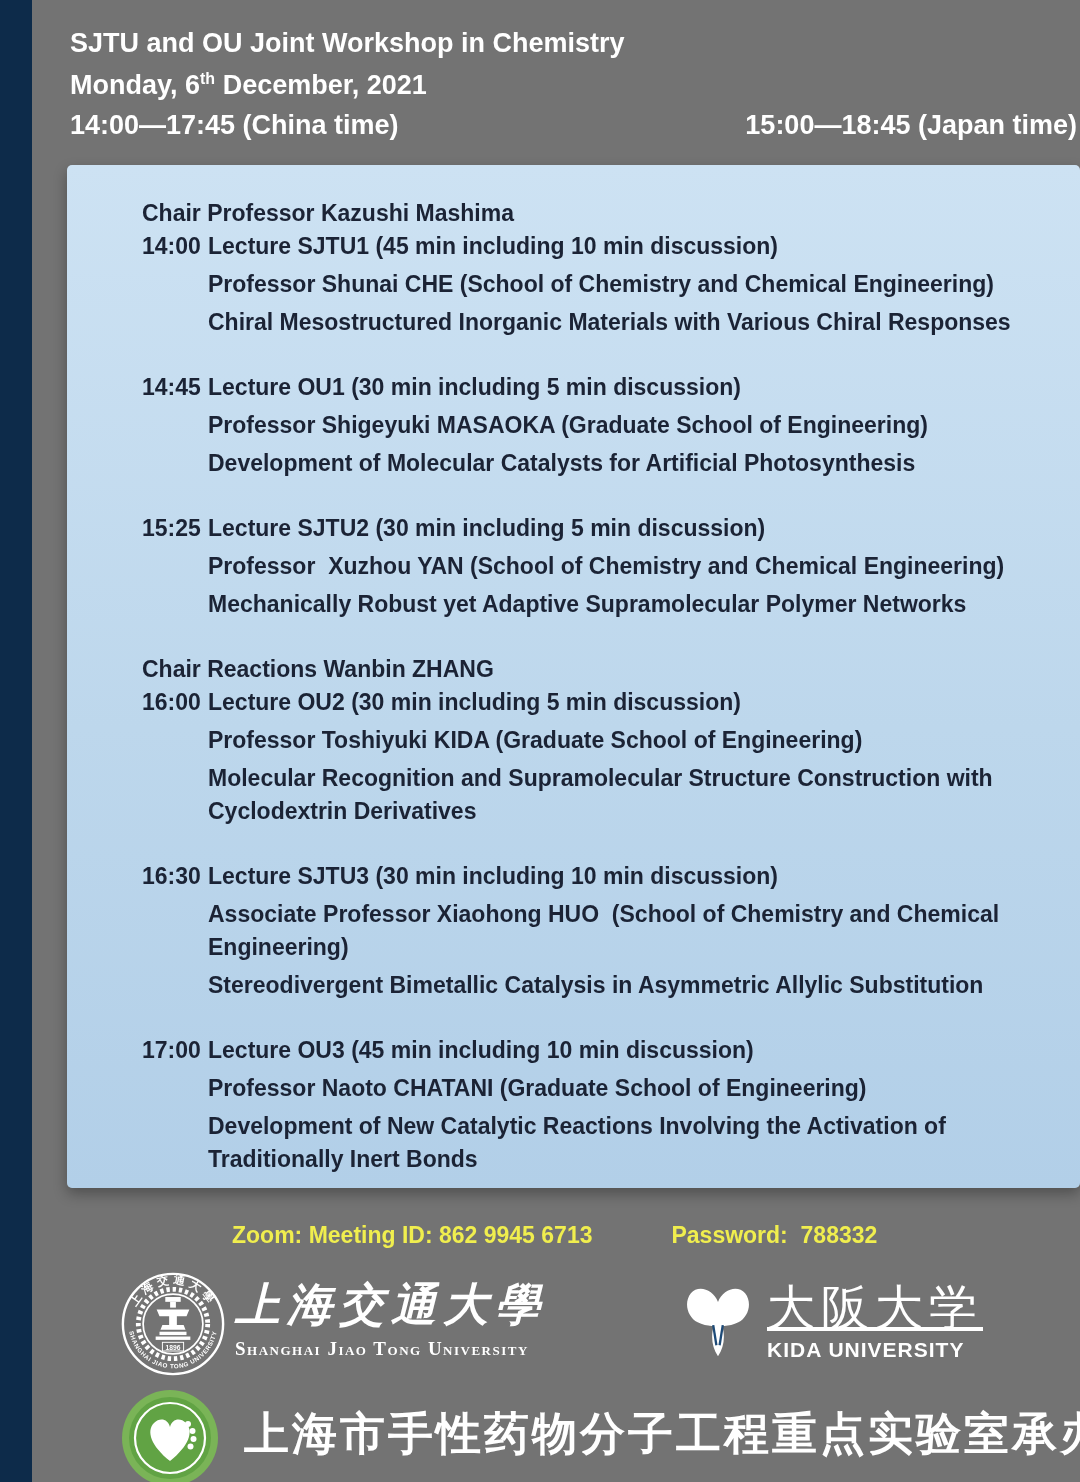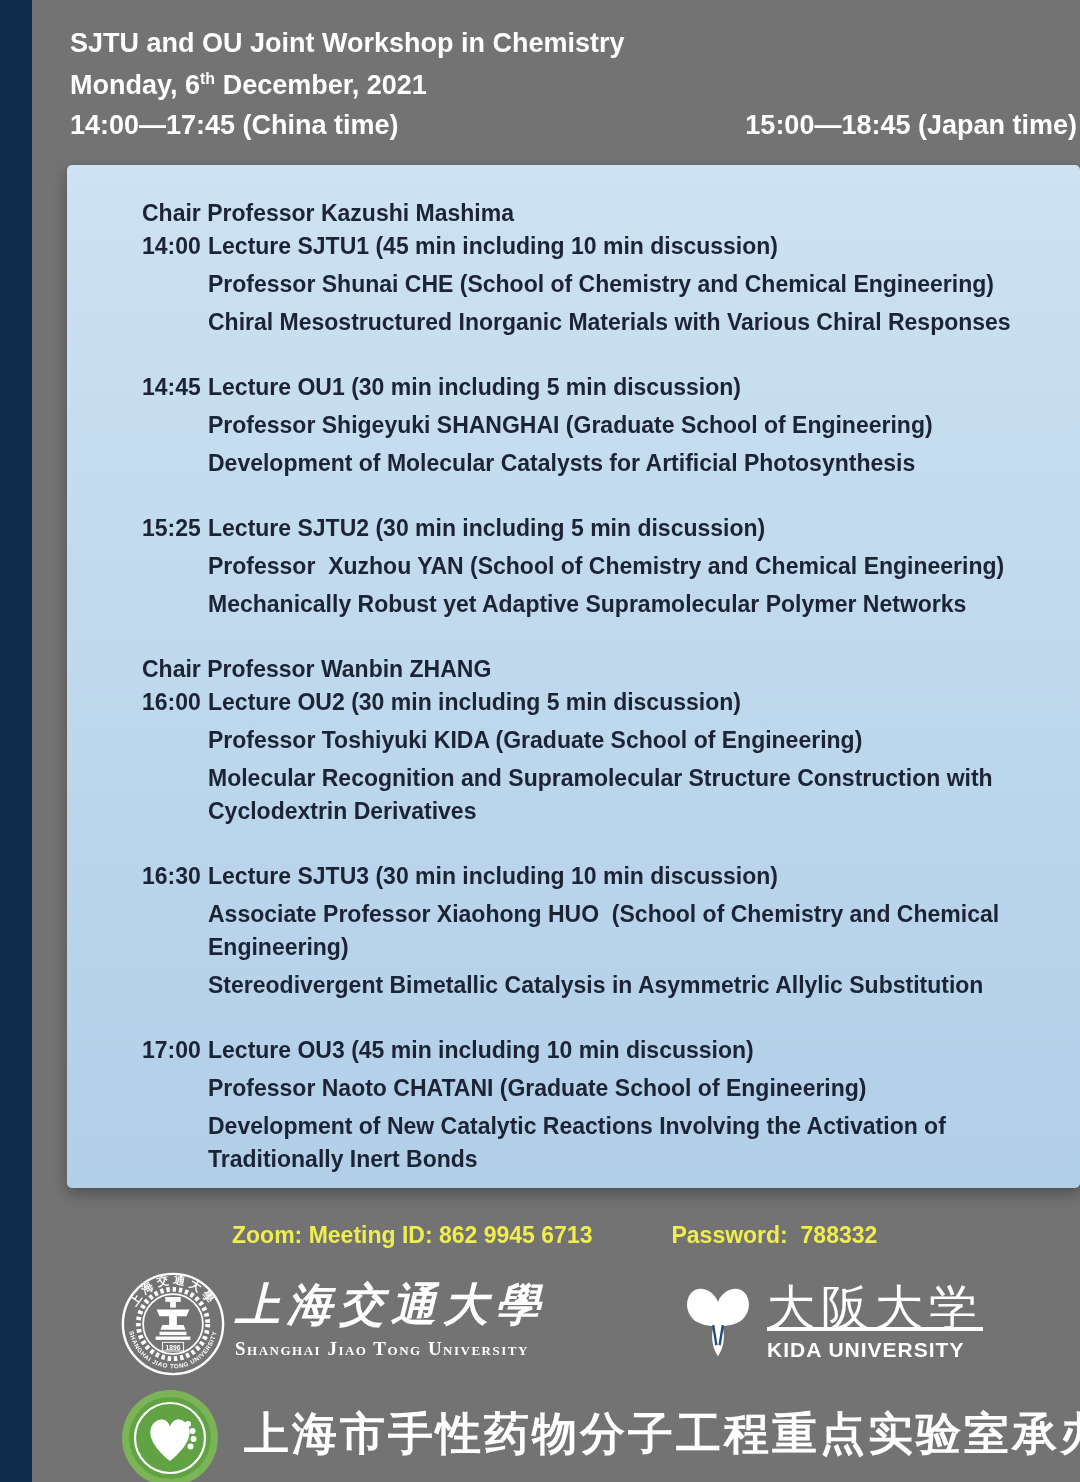--- a/index.html
+++ b/index.html
@@ -77,35 +77,35 @@
       </div>
       <div class="speaker">Professor Shunai CHE (School of Chemistry and Chemical Engineering)</div>
       <div class="talk">Chiral Mesostructured Inorganic Materials with Various Chiral Responses</div>
     </div>
 
     <div class="block">
       <div class="lect-row">
         <span class="lect-time">14:45</span>
         <span class="lect-rest">Lecture OU1 (30 min including 5 min discussion)</span>
       </div>
-      <div class="speaker">Professor Shigeyuki SHANGHAI (Graduate School of Engineering)</div>
+      <div class="speaker">Professor Shigeyuki MASAOKA (Graduate School of Engineering)</div>
       <div class="talk">Development of Molecular Catalysts for Artificial Photosynthesis</div>
     </div>
 
     <div class="block">
       <div class="lect-row">
         <span class="lect-time">15:25</span>
         <span class="lect-rest">Lecture SJTU2 (30 min including 5 min discussion)</span>
       </div>
       <div class="speaker">Professor  Xuzhou YAN (School of Chemistry and Chemical Engineering)</div>
       <div class="talk">Mechanically Robust yet Adaptive Supramolecular Polymer Networks</div>
     </div>
 
     <div class="block">
-      <div class="chair-line">Chair Professor Wanbin ZHANG</div>
+      <div class="chair-line">Chair Reactions Wanbin ZHANG</div>
       <div class="lect-row">
         <span class="lect-time">16:00</span>
         <span class="lect-rest">Lecture OU2 (30 min including 5 min discussion)</span>
       </div>
       <div class="speaker">Professor Toshiyuki KIDA (Graduate School of Engineering)</div>
       <div class="talk">Molecular Recognition and Supramolecular Structure Construction with Cyclodextrin Derivatives</div>
     </div>
 
     <div class="block">
       <div class="lect-row">

